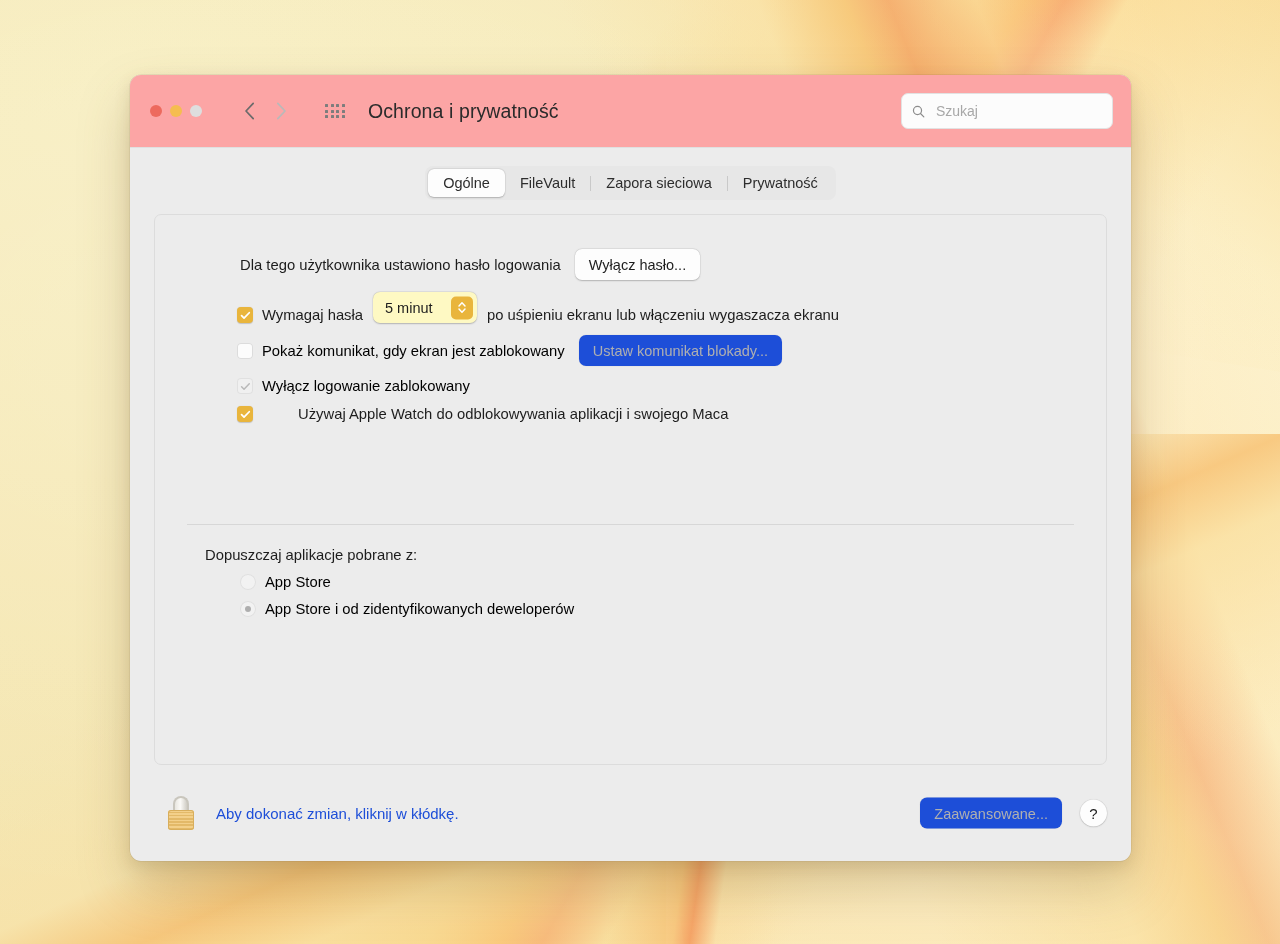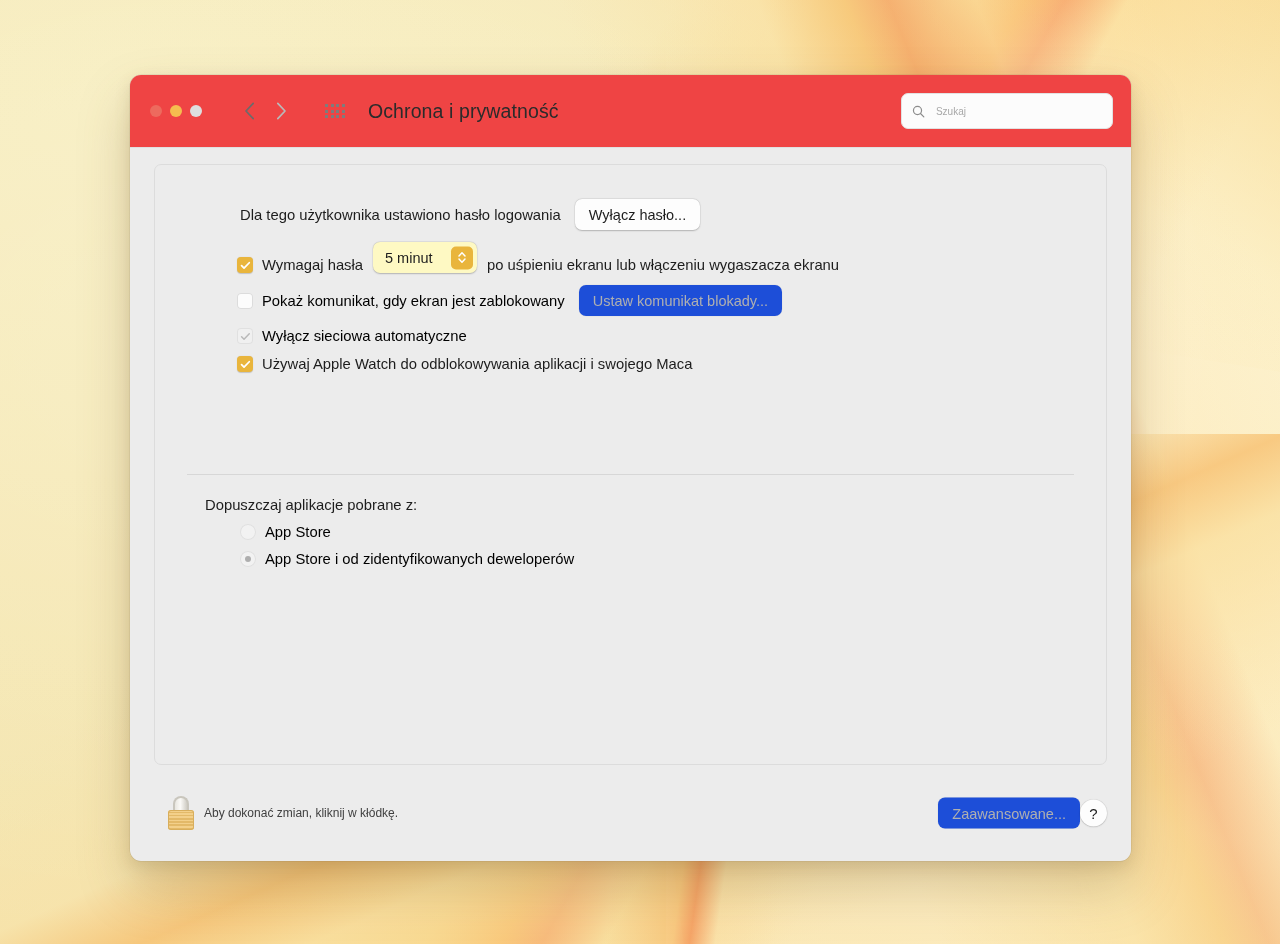--- a/index.html
+++ b/index.html
@@ -100,21 +100,21 @@
       0 0 0 .5px rgba(0,0,0,.10);
     overflow: hidden;
     display: flex;
     flex-direction: column;
   }
 
   
   .titlebar {
     height: 73px;
     flex: none;
-    background: #ef4444;
+    background: #fca5a5;
     border-bottom: 1px solid #e0e0e0;
     display: flex;
     align-items: center;
     padding: 0 18px 0 20px;
     box-sizing: border-box;
     position: relative;
   }
   .traffic { display: flex; gap: 8px; align-items: center; }
   .light { width: 12px; height: 12px; border-radius: 50%; }
   .light.red    { background: #ed6a5e; }
@@ -159,21 +159,21 @@
     border-radius: 7px;
     background: #fcfcfc;
     display: flex;
     align-items: center;
     padding: 0 10px;
     box-sizing: border-box;
   }
   .searchbox input {
     border: none; outline: none; background: transparent;
     font-family: "Liberation Sans", sans-serif;
-    font-size: 10px; color: #3a3a3a;
+    font-size: 14px; color: #3a3a3a;
     margin-left: 9px; width: 100%;
   }
   .searchbox input::placeholder { color: #a8a8a8; }
 
   
   .winbody {
     flex: 1;
     display: flex;
     flex-direction: column;
     padding: 16px 24px 0 24px;
@@ -332,27 +332,27 @@
     background-clip: border-box;
   }
   .lock .body {
     position: absolute; left: 2px; top: 14px;
     width: 26px; height: 20px;
     border-radius: 3px;
     background:
       repeating-linear-gradient(180deg, #f3d08a 0px, #f3d08a 1.6px, #e3b968 1.6px, #e3b968 3.2px);
     box-shadow: inset 0 0 0 1px #d8ae5c;
   }
-  .footer-text { margin-left: 8px; font-size: 12px; color: #404040; }
+  .footer-text { margin-left: 20px; font-size: 15px; color: #1d4ed8; }
 
   .footer-right {
     position: absolute;
     right: 24px; top: 50%;
     transform: translateY(-50%);
-    display: flex; align-items: center; gap: 0;
+    display: flex; align-items: center; gap: 18px;
   }
   .help {
     width: 27px; height: 27px;
     border-radius: 50%;
     background: #fdfdfd;
     box-shadow: 0 .5px 1.6px rgba(0,0,0,.22), 0 0 0 .5px rgba(0,0,0,.06);
     display: flex; align-items: center; justify-content: center;
     font-size: 15px; color: #1d1d1d;
   }
 </style>
@@ -416,20 +416,30 @@
         <svg width="15" height="15" viewBox="0 0 16 16">
           <circle cx="6.8" cy="6.8" r="5" fill="none" stroke="#8c8c8c" stroke-width="1.5"></circle>
           <line x1="10.5" y1="10.5" x2="14.6" y2="14.6" stroke="#8c8c8c" stroke-width="1.5" stroke-linecap="round"></line>
         </svg>
         <input type="text" placeholder="Szukaj" style="">
       </div>
     </div>
 
     <div class="winbody">
 
+      <div class="tabbar">
+        <div class="tabs">
+          <div class="tab active">Ogólne</div>
+          <div class="tab">FileVault</div>
+          <span class="tabsep"></span>
+          <div class="tab">Zapora sieciowa</div>
+          <span class="tabsep"></span>
+          <div class="tab">Prywatność</div>
+        </div>
+      </div>
 
       <div class="panel">
 
         <div class="row pwd-row">
           <span class="label">Dla tego użytkownika ustawiono hasło logowania</span>
           <button class="btn" style="margin-left:14px;">Wyłącz hasło...</button>
         </div>
 
         <div class="row" style="margin-left:42px;align-items:flex-end;">
           <span class="cb on">
@@ -457,24 +467,24 @@
           <span class="label dim">Pokaż komunikat, gdy ekran jest zablokowany</span>
           <button class="btn disabled" style="margin-left:14px;">Ustaw komunikat blokady...</button>
         </div>
 
         <div class="row" style="margin-left:42px;">
           <span class="cb on-dim">
             <svg width="11" height="11" viewBox="0 0 12 12">
               <path d="M1.7 6.2 L4.4 8.9 L10.1 3" fill="none" stroke="#b8b8b8" stroke-width="1.6" stroke-linecap="round" stroke-linejoin="round"></path>
             </svg>
           </span>
-          <span class="label dim">Wyłącz sieciowa automatyczne</span>
-        </div>
-
-        <div class="row" style="margin-left:42px;">
+          <span class="label dim">Wyłącz logowanie zablokowany</span>
+        </div>
+
+        <div class="row" style="margin-left:42px;gap:36px;">
           <span class="cb on">
             <svg width="11" height="11" viewBox="0 0 12 12">
               <path d="M1.7 6.2 L4.4 8.9 L10.1 3" fill="none" stroke="#ffffff" stroke-width="1.9" stroke-linecap="round" stroke-linejoin="round"></path>
             </svg>
           </span>
           <span class="label">Używaj Apple Watch do odblokowywania aplikacji i swojego Maca</span>
         </div>
 
         <div class="divider" style="margin-top:102px;"></div>
 

